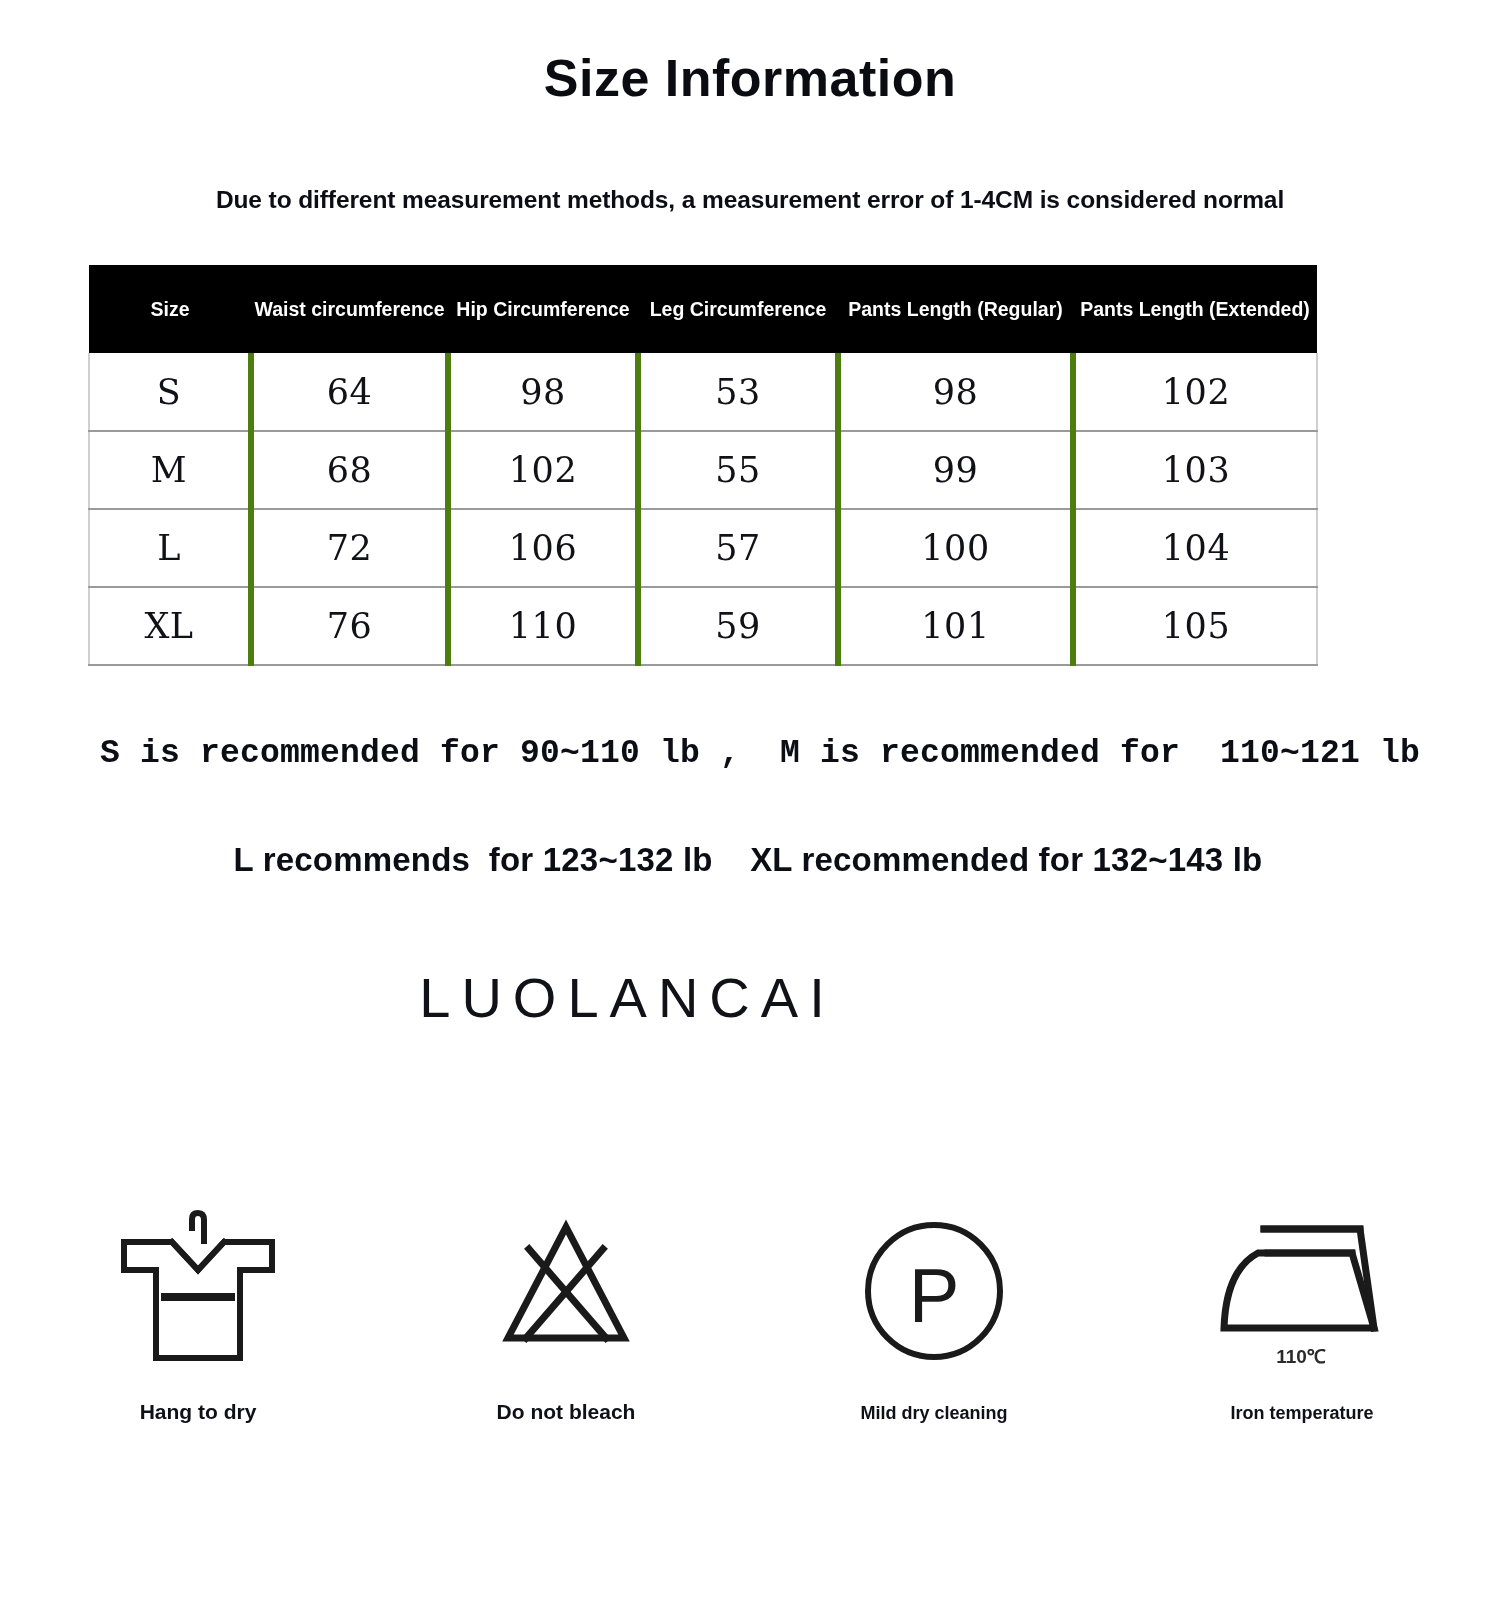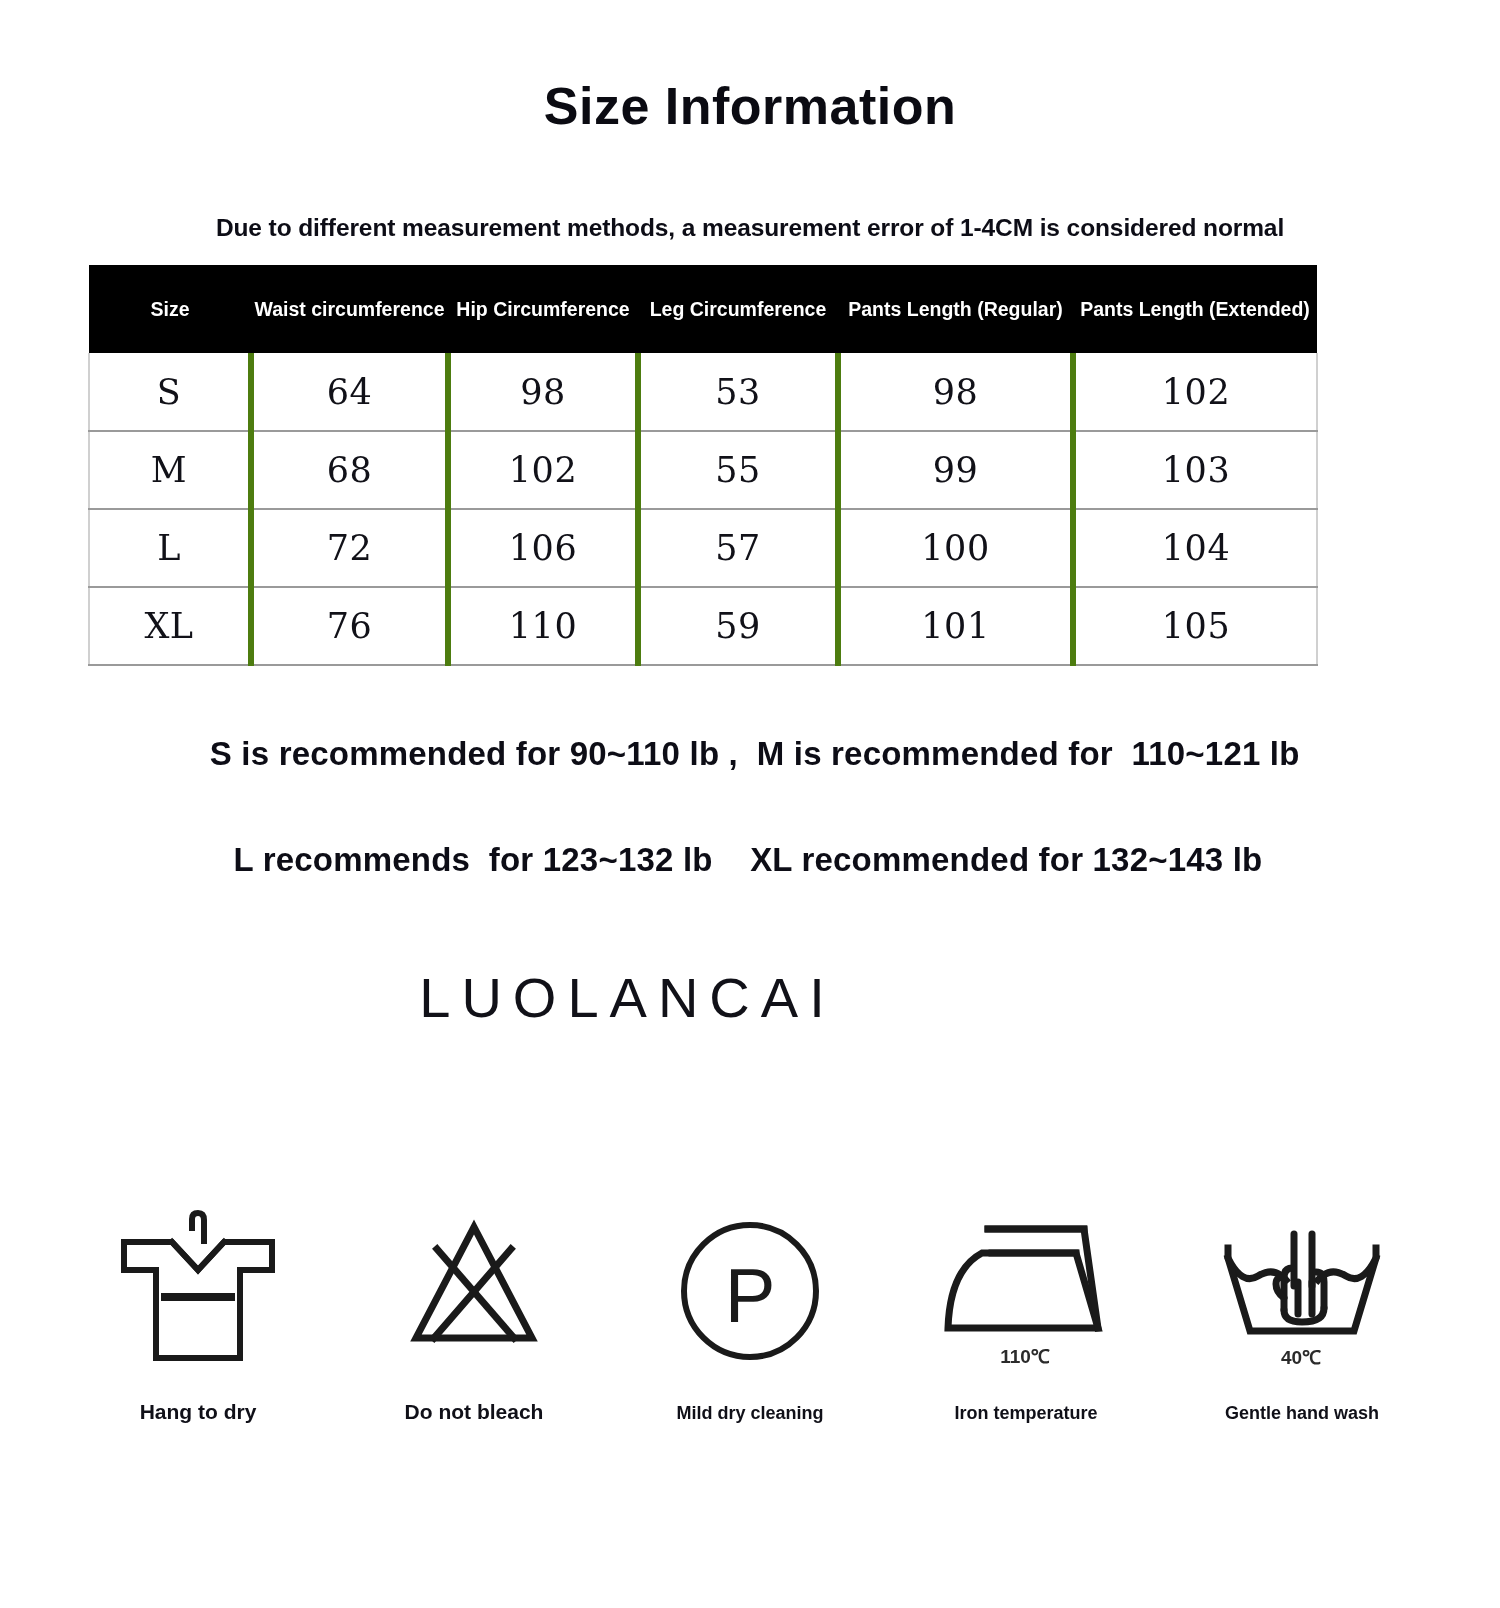--- a/index.html
+++ b/index.html
@@ -14,21 +14,21 @@
     overflow: hidden;
   }
 
   
   .page-title {
     text-align: center;
     font-size: 52px;
     font-weight: bold;
     letter-spacing: 0.5px;
     margin: 0;
-    padding-top: 76px;
+    padding-top: 48px;
     color: #0b0b12;
   }
 
   
   .disclaimer {
     text-align: center;
     font-size: 24.5px;
     font-weight: bold;
     color: #0d0d16;
     margin: 0;
@@ -88,21 +88,21 @@
 
   
   .rec-line {
     font-size: 33px;
     font-weight: bold;
     color: #0d0d16;
     text-align: center;
     letter-spacing: 0.2px;
     white-space: pre;
   }
-  .rec-line-1 { position: absolute; top: 735px; left: 0; width: 1500px; }
+  .rec-line-1 { position: absolute; top: 735px; left: 0; width: 1500px; font-family: Liberation Mono, monospace; }
   .rec-line-2 { position: absolute; top: 841px; left: 0; width: 1496px; }
 
   
   .brand {
     position: absolute;
     top: 965px;
     left: 0;
     width: 1244px;
     text-align: center;
     font-size: 56px;
@@ -268,39 +268,14 @@
           <path d="M66 55 L150 55"></path>
           <path d="M62 31 L158 31 L172 130"></path>
           <path d="M62 31 L158 31"></path>
         </g>
         <text x="99" y="165" text-anchor="middle" class="care-temp">110℃</text>
       </svg>
     </div>
     <div class="care-caption">Iron temperature</div>
   </div>
 
-  <div class="care-item small">
-    <div class="care-glyph">
-      <svg width="200" height="175" viewBox="0 0 200 175" aria-hidden="true">
-        <g fill="none" stroke="#1a1a1a" stroke-width="7" stroke-linejoin="miter" stroke-linecap="square">
-
-          <path d="M26 50 L26 60 Q40 88 56 78 Q72 68 84 82"></path>
-          <path d="M174 50 L174 60 Q160 88 144 78 Q128 68 116 82"></path>
-          <path d="M26 60 L48 133 L152 133 L174 60"></path>
-        </g>
-
-        <g fill="none" stroke="#1a1a1a" stroke-width="7" stroke-linecap="round" stroke-linejoin="round">
-          <path d="M92 36 L92 88"></path>
-          <path d="M110 36 L110 88"></path>
-          <path d="M82 112 L82 80 Q82 70 90 70"></path>
-          <path d="M96 116 L96 84"></path>
-          <path d="M110 116 L110 84"></path>
-          <path d="M122 110 L122 84 Q122 74 114 74"></path>
-          <path d="M82 100 Q74 94 74 86 Q74 78 82 80"></path>
-          <path d="M82 112 Q82 124 100 124 Q122 124 122 110"></path>
-        </g>
-        <text x="99" y="166" text-anchor="middle" class="care-temp">40℃</text>
-      </svg>
-    </div>
-    <div class="care-caption">Gentle hand wash</div>
-  </div>
 
 </div>
 
 </body></html>

